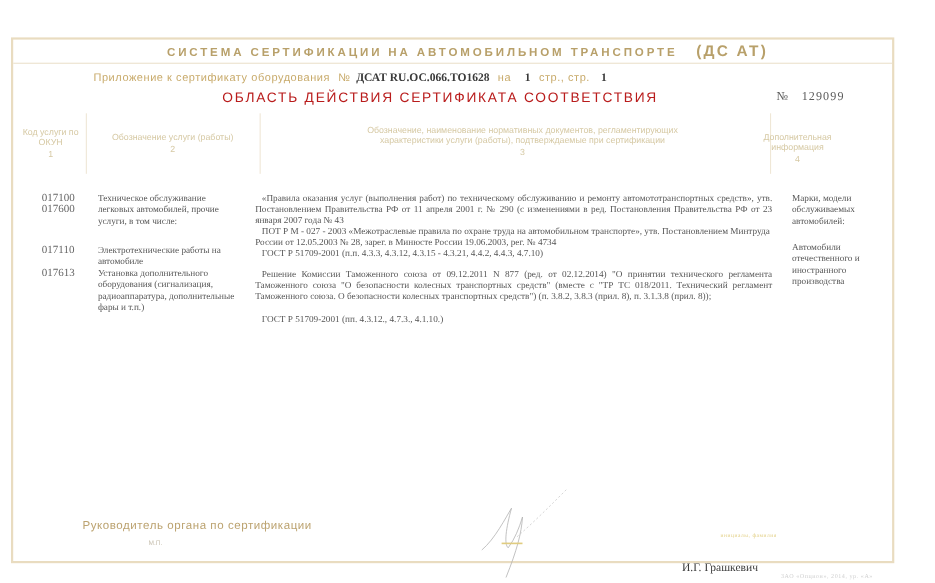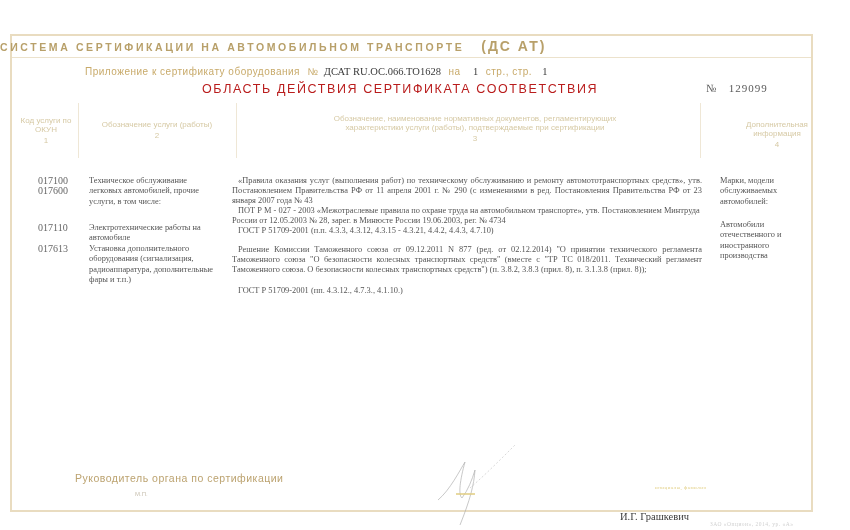--- a/index.html
+++ b/index.html
@@ -1,23 +1,23 @@
 <!DOCTYPE html>
 <html><head>
 <meta charset="utf-8">
 <style>
   html,body{margin:0;padding:0;background:#ffffff;}
   body{width:850px;height:530px;position:relative;overflow:hidden;font-family:"Liberation Serif",serif;color:#4a4a4a;}
   .frame{position:absolute;left:10px;top:34px;width:803px;height:478px;border:2px solid #e9dcc0;border-right-width:2px;box-sizing:border-box;}
   .hdr-rule{position:absolute;left:12px;width:799px;height:1px;background:#ece2cc;}
-  .title{position:absolute;left:0;width:850px;top:38px;font-family:"Liberation Sans",sans-serif;font-weight:bold;font-size:11px;letter-spacing:2.6px;color:#b8a06a;}
+  .title{position:absolute;left:0;width:850px;top:38px;text-align:center;font-family:"Liberation Sans",sans-serif;font-weight:bold;font-size:11px;letter-spacing:2.6px;color:#b8a06a;}
   .title .big{font-size:14px;letter-spacing:2px;}
   .appendix{position:absolute;top:66px;left:85px;font-size:10px;white-space:nowrap;}
   .appendix .lbl{font-family:"Liberation Sans",sans-serif;color:#c8aa6a;letter-spacing:0.5px;}
-  .appendix .val{font-family:"Liberation Serif",serif;color:#3a3a3a;font-size:10.5px;}
+  .appendix .val{font-family:"Liberation Serif",serif;color:#3a3a3a;font-size:10.5px;font-weight:bold;}
   .scope{position:absolute;top:82px;left:202px;font-family:"Liberation Sans",sans-serif;font-size:12.5px;letter-spacing:1.6px;color:#b91c1c;}
   .scope-no{position:absolute;top:82px;left:706px;font-size:11px;color:#5a5a5a;letter-spacing:1px;}
   .col-sep{position:absolute;width:1px;background:#efe7d6;}
   .colhead{position:absolute;text-align:center;font-family:"Liberation Sans",sans-serif;font-size:8px;line-height:9px;color:#d6c9a4;}
   .colnum{display:block;margin-top:2px;}
   .cell{position:absolute;font-size:8.4px;line-height:10.4px;color:#555;}
   .code{position:absolute;font-size:10px;line-height:10.4px;color:#666;}
   .sign-label{position:absolute;left:75px;top:472px;font-family:"Liberation Sans",sans-serif;font-size:10.5px;color:#bca370;letter-spacing:0.5px;text-align:center;}
   .mp{position:absolute;left:135px;top:491px;font-family:"Liberation Sans",sans-serif;font-size:6px;color:#c8c0b0;}
   .signer{position:absolute;left:620px;top:468px;font-size:10.5px;color:#3c3c3c;margin-top:43px;}
@@ -61,21 +61,21 @@
   <span class="colnum">1</span>
 </div>
 <div class="colhead" style="left:92px;top:120px;width:130px">
   <span>Обозначение услуги (работы)</span>
   <span class="colnum">2</span>
 </div>
 <div class="colhead" style="left:330px;top:114px;width:290px">
   <span>Обозначение, наименование нормативных документов, регламентирующих характеристики услуги (работы), подтверждаемые при сертификации</span>
   <span class="colnum">3</span>
 </div>
-<div class="colhead" style="left:732px;top:120px;width:90px">
+<div class="colhead" style="left:680px;top:120px;width:90px">
   <span>Дополнительная информация</span>
   <span class="colnum">4</span>
 </div>
 
 <div class="code" style="left:38px;top:176px">017100</div>
 <div class="code" style="left:38px;top:186px">017600</div>
 <div class="code" style="left:38px;top:223px">017110</div>
 <div class="code" style="left:38px;top:244px">017613</div>
 
 <div class="cell" style="left:89px;top:176px;width:128px">Техническое обслуживание легковых автомобилей, прочие услуги, в том числе:</div>

